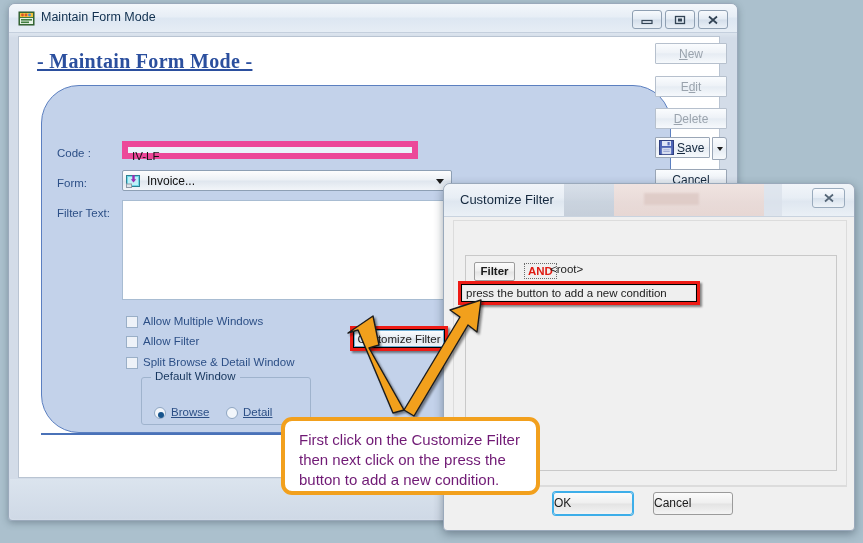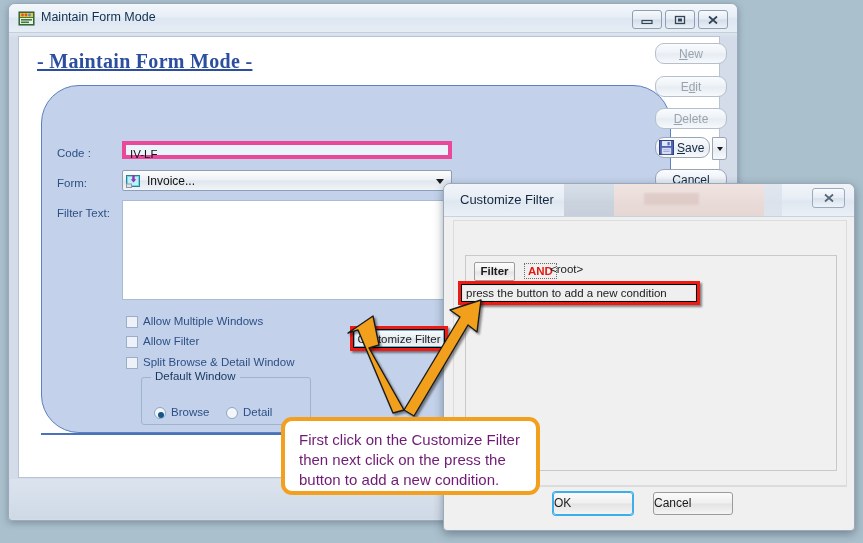--- a/index.html
+++ b/index.html
@@ -71,22 +71,22 @@
   }
 
   .fld-label{
     position:absolute;font-size:11.5px;color:#2c4f86;white-space:nowrap;
   }
   #code-label{left:38px;top:110px;}
   #form-label{left:38px;top:140px;}
   #filter-label{left:38px;top:170px;}
 
   #code-input{
-    position:absolute;left:103px;top:104px;width:330px;height:18px;
-    background:#eaf4fb;border:4px solid #ec4899;box-sizing:border-box;
+    position:absolute;left:103px;top:104px;width:296px;height:18px;
+    background:#eaf4fb;border:6px solid #ec4899;box-sizing:border-box;
     font-size:11.5px;color:#111;padding:1px 4px;line-height:16px;
   }
   #form-combo{
     position:absolute;left:103px;top:133px;width:330px;height:21px;
     background:linear-gradient(to bottom,#fdfdfd 0%,#ecf0f5 48%,#dfe6ee 52%,#f2f5f9 100%);
     border:1px solid #8d9fb4;box-sizing:border-box;border-radius:2px;
   }
   #form-combo-icon{position:absolute;left:3px;top:2px;width:15px;height:15px;}
   #form-combo-text{
     position:absolute;left:24px;top:3px;font-size:12px;color:#111;white-space:nowrap;
@@ -126,21 +126,21 @@
   #radio-detail{left:207px;}
   .radio-outer{
     position:absolute;left:0;top:1px;width:12px;height:12px;border-radius:50%;
     background:#f2f6fb;border:1px solid #8fa6c2;box-sizing:border-box;
   }
   .radio-dot{
     position:absolute;left:3px;top:4px;width:6px;height:6px;border-radius:50%;
     background:#17548c;
   }
   .radio-lbl{
-    position:absolute;left:17px;top:0;font-size:11.5px;color:#2c4f86;white-space:nowrap;
+    position:absolute;left:17px;top:0;font-size:11.5px;color:#2c4f86;white-space:nowrap;text-decoration:underline;
   }
 
   
   #customize-filter-wrap{
     position:absolute;left:331px;top:289px;width:98px;height:25px;
     border:3px solid #ee1b15;box-sizing:border-box;
     box-shadow:2px 2px 2px rgba(0,0,0,.45);
     background:#000;
     z-index:30;
   }
@@ -148,21 +148,21 @@
     position:absolute;left:1px;top:1px;right:1px;bottom:1px;
     background:linear-gradient(to bottom,#fbfdfe 0%,#e7edf3 46%,#dce4ec 52%,#eff3f8 100%);
     border:1px solid #6eaed6;box-sizing:border-box;
     display:flex;align-items:center;justify-content:center;
     font-size:11.5px;color:#222;white-space:nowrap;
   }
 
   
   .sbtn{
     position:absolute;left:646px;width:72px;height:21px;
-    border:1px solid #b6c0cd;border-radius:9px;box-sizing:border-box;
+    border:1px solid #b6c0cd;border-radius:1px;box-sizing:border-box;
     background:linear-gradient(to bottom,#fafcfe 0%,#eef2f7 46%,#e6ecf3 52%,#f6f9fc 100%);
     font-size:12px;text-align:center;line-height:21px;white-space:nowrap;
   }
   .sbtn.disabled{color:#9aa3ad;}
   .sbtn.enabled{color:#15293f;border-color:#9aa6b6;}
   #btn-new{top:39px;}
   #btn-edit{top:72px;}
   #btn-delete{top:104px;}
   #btn-save{top:133px;width:55px;border-color:#9aa6b6;color:#15293f;
     display:flex;align-items:center;gap:3px;padding-left:3px;line-height:normal;}

